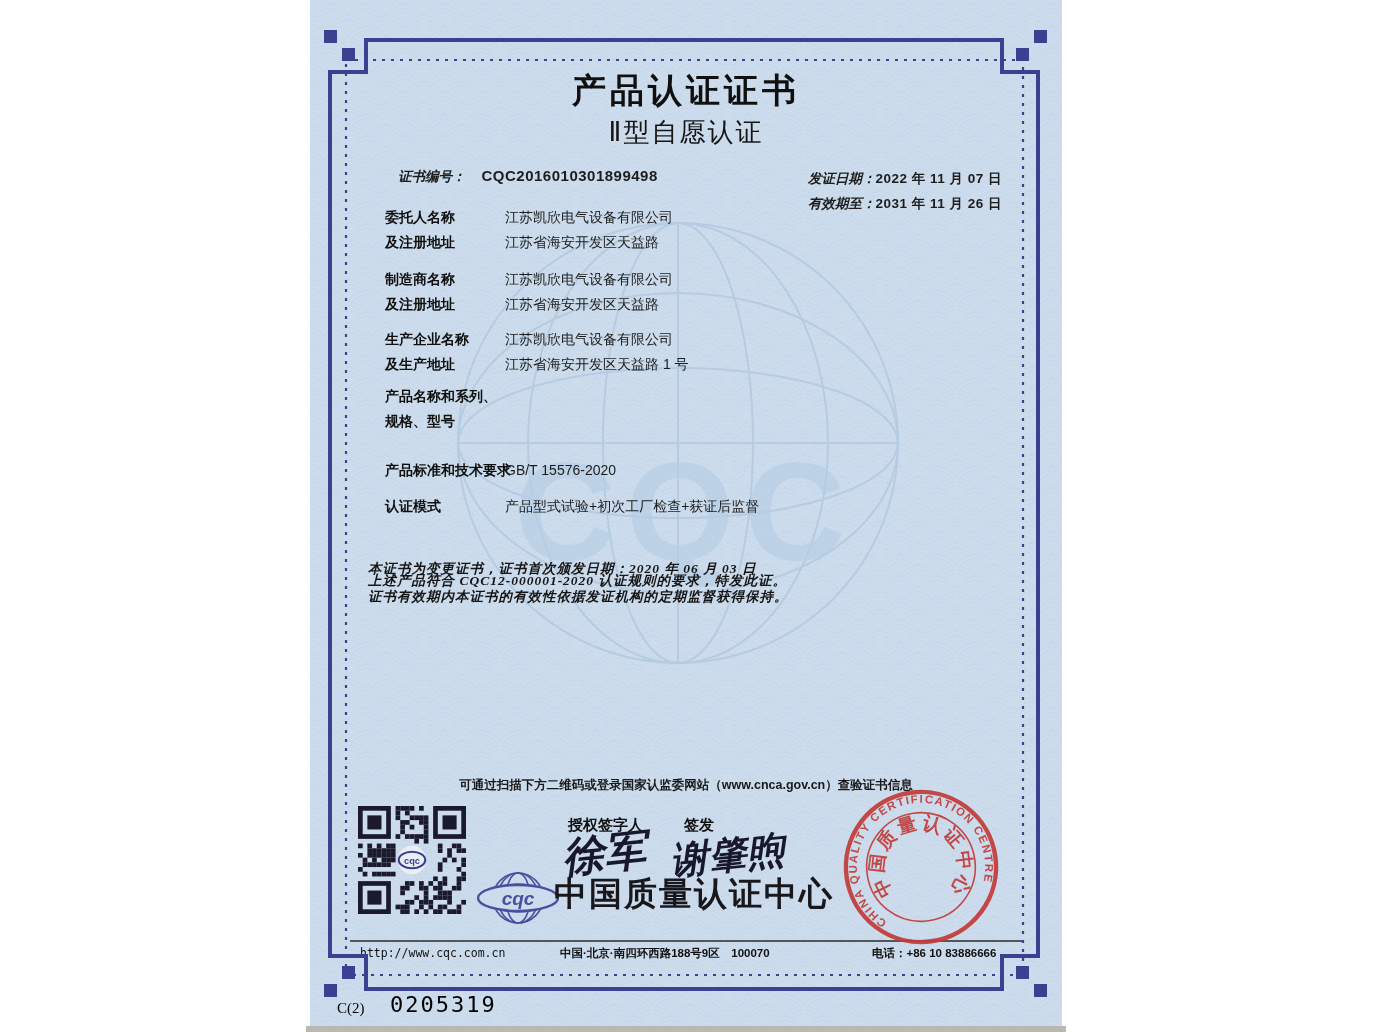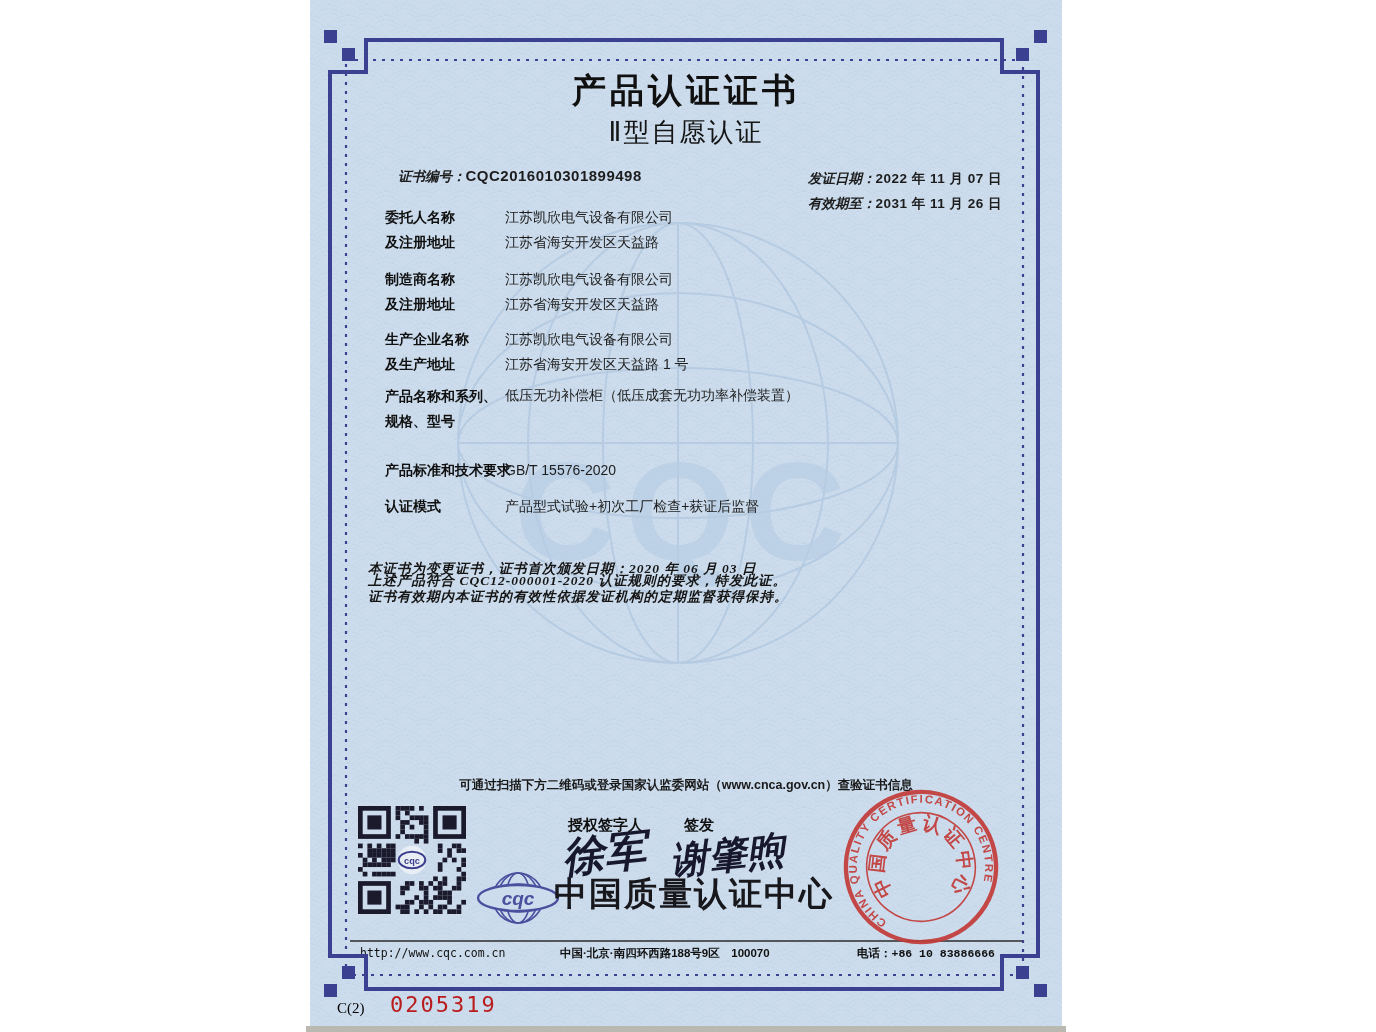--- a/index.html
+++ b/index.html
@@ -21,34 +21,34 @@
     background-size:38px 22px;background-position:0 0,19px 11px;opacity:.40;
   }
   .layer{position:absolute;inset:0;z-index:2;}
   .wm{position:absolute;inset:0;z-index:1;}
   .borders{position:absolute;inset:0;z-index:3;pointer-events:none;}
   .abs{position:absolute;}
   .title{left:0;top:68px;width:100%;text-align:center;font-size:34px;font-weight:bold;letter-spacing:4px;color:#101010;}
   .subtitle{left:0;top:115px;width:100%;text-align:center;font-size:26px;font-weight:500;letter-spacing:2px;color:#141414;}
   .kai{font-family:"Liberation Serif","DejaVu Serif",serif;font-style:italic;font-weight:600;}
   .certno{left:88px;top:167px;font-size:13.5px;}
-  .certno .num{font-style:normal;font-weight:bold;font-size:15px;letter-spacing:.5px;font-family:"Liberation Sans",sans-serif;}
+  .certno .num{font-style:normal;font-weight:bold;font-size:15px;letter-spacing:.5px;font-family:"Liberation Sans",sans-serif;margin-left:16px;}
   .dates{left:498px;top:166px;font-size:13.5px;line-height:25px;}
   .dates b{font-style:normal;font-family:"Liberation Sans",sans-serif;font-weight:bold;letter-spacing:.5px;}
   .frow{font-size:14px;line-height:25px;}
   .frow .lbl{position:absolute;left:75px;top:0;width:125px;font-weight:bold;color:#101010;}
   .frow .val{position:absolute;left:195px;top:0;width:515px;}
   .statement{left:58px;font-size:13.5px;letter-spacing:1px;color:#151515;}
   .verify{left:0;top:777px;width:100%;text-align:center;font-size:12.5px;font-weight:600;color:#191919;}
   .signlbl{font-size:15px;font-weight:bold;color:#101010;font-family:Liberation Mono, monospace;}
   .sig{font-family:"DejaVu Serif","Liberation Serif",serif;font-style:italic;font-weight:700;color:#17172e;transform:rotate(-6deg);}
   .orgname{left:244px;top:872px;font-size:33px;font-weight:600;letter-spacing:2px;color:#17171c;}
   .foot{font-size:11.5px;font-weight:600;color:#101010;}
   .serialpfx{left:27px;top:1000px;font-family:"Liberation Serif",serif;font-size:15px;color:#000000;}
-  .serialnum{left:80px;top:992px;font-family:"DejaVu Sans Mono","Liberation Mono",monospace;font-size:22px;letter-spacing:2px;color:#b91c1c;}
+  .serialnum{left:80px;top:992px;font-family:"DejaVu Sans Mono","Liberation Mono",monospace;font-size:22px;letter-spacing:2px;color:#000000;}
   .graystrip{position:absolute;left:306px;top:1026px;width:760px;height:6px;background:#b9b9b2;}
   .sealwrap{left:532px;top:788px;width:158px;height:158px;z-index:4;opacity:.92;transform:rotate(-8deg);}
 </style>
 </head>
 <body>
 
 <div class="page">
 
   <svg class="wm" width="752" height="1026" viewBox="0 0 752 1026">
     <g stroke="#a6c0da" stroke-width="2" fill="none" opacity="0.55">
@@ -125,21 +125,20 @@
           <div>江苏凯欣电气设备有限公司</div>
           <div>江苏省海安开发区天益路 1 号</div>
         </div>
     </div>
     <div class="abs frow" style="top:384px;">
       <div class="lbl">
           <div>产品名称和系列、</div>
           <div>规格、型号</div>
         </div>
       <div class="val" style="line-height:22.5px;">
-          <div>低压无功补偿柜（低压成套无功功率补偿装置）</div>
         </div>
     </div>
     <div class="abs frow" style="top:458px;">
       <div class="lbl" style="width:160px;">
           <div>产品标准和技术要求</div>
         </div>
       <div class="val">
           <div>GB/T 15576-2020</div>
         </div>
     </div>
@@ -321,21 +320,21 @@
         <path d="M 19 18 Q 42 10 65 18 M 19 38 Q 42 46 65 38 M 17 28 H 67"></path>
       </g>
       <ellipse cx="42" cy="28" rx="40" ry="13" fill="#ccdcec" stroke="#4b4f9e" stroke-width="2.4"></ellipse>
       <text x="42" y="35" text-anchor="middle" font-size="19" font-weight="bold" font-style="italic" fill="#4b4f9e" font-family="Liberation Sans, sans-serif">cqc</text>
     </svg>
 
     <div class="abs orgname">中国质量认证中心</div>
 
     <div class="abs foot" style="left:50px;top:946px;font-family:'DejaVu Sans Mono',monospace;font-weight:400;">http://www.cqc.com.cn</div>
     <div class="abs foot" style="left:250px;top:946px;">中国·北京·南四环西路188号9区　100070</div>
-    <div class="abs foot" style="left:547px;top:946px;font-family:Liberation Mono, monospace;">电话：+86 10 83886666</div>
+    <div class="abs foot" style="left:562px;top:946px;">电话：+86 10 83886666</div>
 
     <div class="abs serialpfx">C(2)</div>
     <div class="abs serialnum">0205319</div>
   </div>
 
   <svg class="abs sealwrap" viewBox="0 0 160 160">
     <defs>
       <path id="sealRingPath" d="M 38.2 129.8 A 65 65 0 1 1 121.8 129.8" fill="none"></path>
       <path id="sealInnerPath" d="M 48.9 101.8 A 38 38 0 1 1 111.1 101.8" fill="none"></path>
     </defs>

